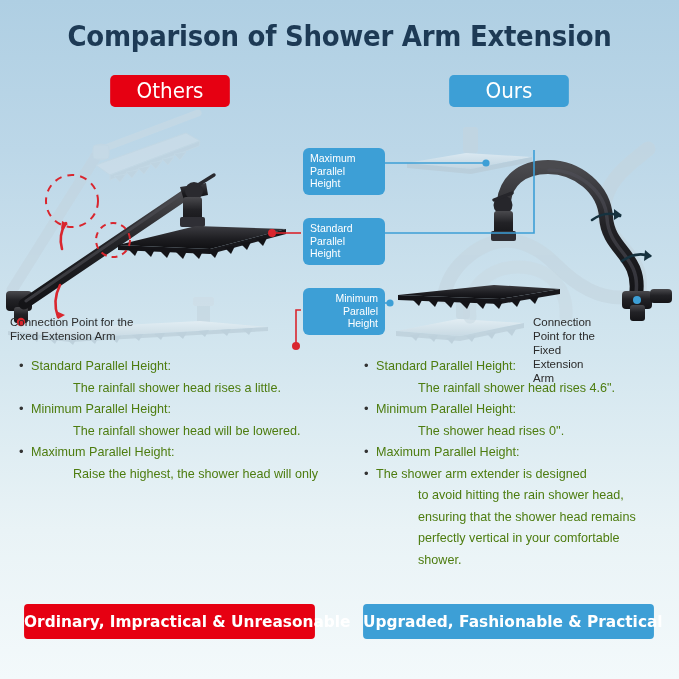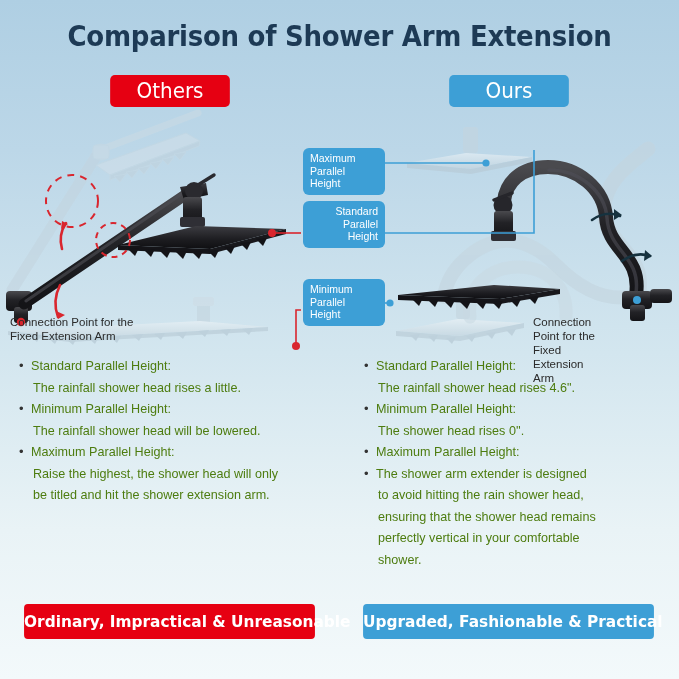--- a/index.html
+++ b/index.html
@@ -77,22 +77,22 @@
     color: #ffffff;
     border-radius: 6px;
     padding: 4px 7px 5px 7px;
     font-size: 10.5px;
     line-height: 12.5px;
     width: 68px;
     box-sizing: content-box;
     z-index: 6;
   }
   .c-max { left: 303px; top: 148px; }
-  .c-std { left: 303px; top: 201px; text-align: right; }
-  .c-min { left: 303px; top: 279px; }
+  .c-std { left: 303px; top: 218px; }
+  .c-min { left: 303px; top: 288px; text-align: right; }
 
   
   .conn-label {
     position: absolute;
     font-size: 11.5px;
     line-height: 14px;
     color: #2b2b2b;
     z-index: 5;
   }
   .conn-left  { left: 10px;  top: 315px; }
@@ -117,20 +117,21 @@
     content: "•";
     position: absolute;
     left: 1px;
     top: -1px;
     font-size: 13px;
     color: #333333;
   }
   .bullet .sub {
     display: block;
     padding-left: 2px;
+    margin-left: 40px;
   }
 
   
   .foot-banner {
     position: absolute;
     top: 604px;
     height: 35px;
     line-height: 35px;
     text-align: center;
     color: #ffffff;
@@ -376,21 +377,20 @@
       <span>Standard Parallel Height:</span>
       <span class="sub">The rainfall shower head rises a little.</span>
     </div>
     <div class="bullet">
       <span>Minimum Parallel Height:</span>
       <span class="sub">The rainfall shower head will be lowered.</span>
     </div>
     <div class="bullet">
       <span>Maximum Parallel Height:</span>
       <span class="sub">Raise the highest, the shower head will only</span>
-      <span class="sub">be titled and hit the shower extension arm.</span>
     </div>
   </div>
 
   <div class="col col-right">
     <div class="bullet">
       <span>Standard Parallel Height:</span>
       <span class="sub">The rainfall shower head rises 4.6".</span>
     </div>
     <div class="bullet">
       <span>Minimum Parallel Height:</span>

